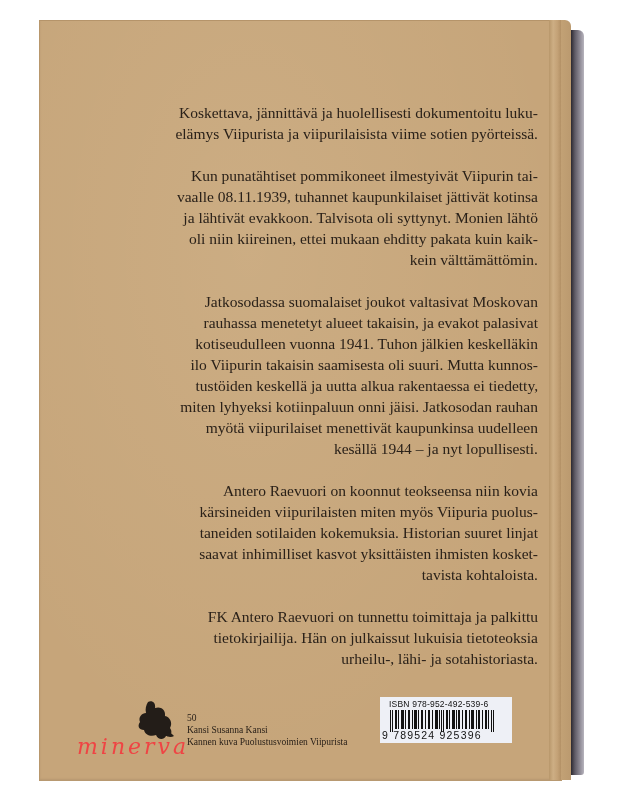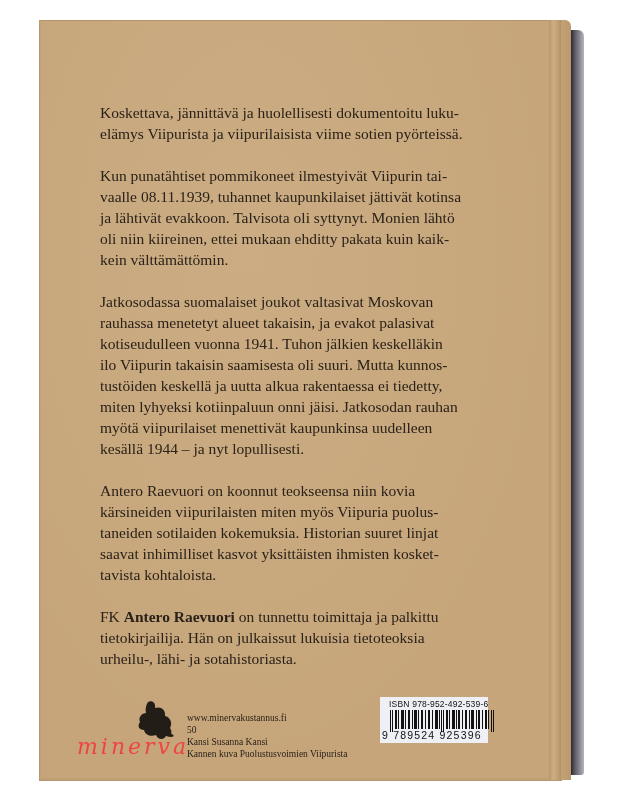--- a/index.html
+++ b/index.html
@@ -29,36 +29,36 @@
     }
     .pages {
       position:absolute; left:532px; top:10px; width:13px; height:745px;
       background:linear-gradient(to right,#2b2830 0%,#5f5b66 30%,#908c97 70%,#b7b4bd 100%);
       border-top-right-radius:6px; border-bottom-right-radius:3px;
     }
     .text-block {
       position:absolute; left:88px; top:102px; width:450px;
       color:#2a2119; font-size:15.5px; line-height:21px;
     }
-    .para { margin:0 0 21px 12px; white-space:pre-line; }
-    .para b { font-weight:bold; }
+    .para { margin:0 0 21px 4px; white-space:pre-line;text-align:right; }
+    .para b { font-weight:normal; }
     .logo {
       position:absolute; left:77px; top:700px; width:110px; height:55px;
     }
     .bird { position:absolute; left:57px; top:0; width:42px; height:40px; }
     .logo-text {
       position:absolute; left:0; top:34px; font-style:italic; font-size:22px;
       letter-spacing:3px; color:#ef4444; font-family:"DejaVu Serif", serif;
     }
     .credits {
       position:absolute; left:187px; top:712px; font-size:9.5px; line-height:12px; color:#2a2119;
     }
     .credits div { white-space:nowrap; }
     .barcode-box {
-      position:absolute; left:380px; top:697px; width:108px; height:46px;
+      position:absolute; left:380px; top:697px; width:132px; height:46px;
       background:#eef0f6;
     }
     .isbn-label {
       position:absolute; left:9px; top:2px; font-family:"Liberation Sans", sans-serif;
       font-size:8.5px; color:#111; letter-spacing:0.2px; white-space:nowrap;
     }
     .bars { position:absolute; left:10px; top:13px; width:104px; height:22px; }
     .barcode-digits {
       position:absolute; left:2px; top:32px; font-family:"Liberation Sans", sans-serif;
       font-size:10.5px; color:#111; letter-spacing:1.2px; white-space:nowrap;text-align:center;
@@ -102,21 +102,20 @@
 
 <div class="logo">
   <svg class="bird" viewBox="0 0 42 40">
     <path d="M14 2 C18 0 22 3 21 8 C26 6 32 9 31 16 C36 17 39 23 36 28 C39 32 37 37 32 36 C30 40 24 40 22 35 C17 37 11 35 10 30 C5 30 3 26 6 22 C4 17 8 13 12 13 C11 9 12 5 14 2 Z" fill="#231d18"></path>
     <path d="M30 34 C33 37 37 38 40 36 C38 33 35 32 32 33 Z" fill="#231d18"></path>
   </svg>
   <div class="logo-text">minerva</div>
 </div>
 
 <div class="credits">
-  <div>www.minervakustannus.fi</div>
   <div>50</div>
   <div>Kansi Susanna Kansi</div>
   <div>Kannen kuva Puolustusvoimien Viipurista</div>
 </div>
 
 <div class="barcode-box">
   <div class="isbn-label">ISBN 978-952-492-539-6</div>
   <svg class="bars" viewBox="0 0 104 22" preserveAspectRatio="none">
     <g fill="#111">
       <rect x="0" y="0" width="1" height="22"></rect>

